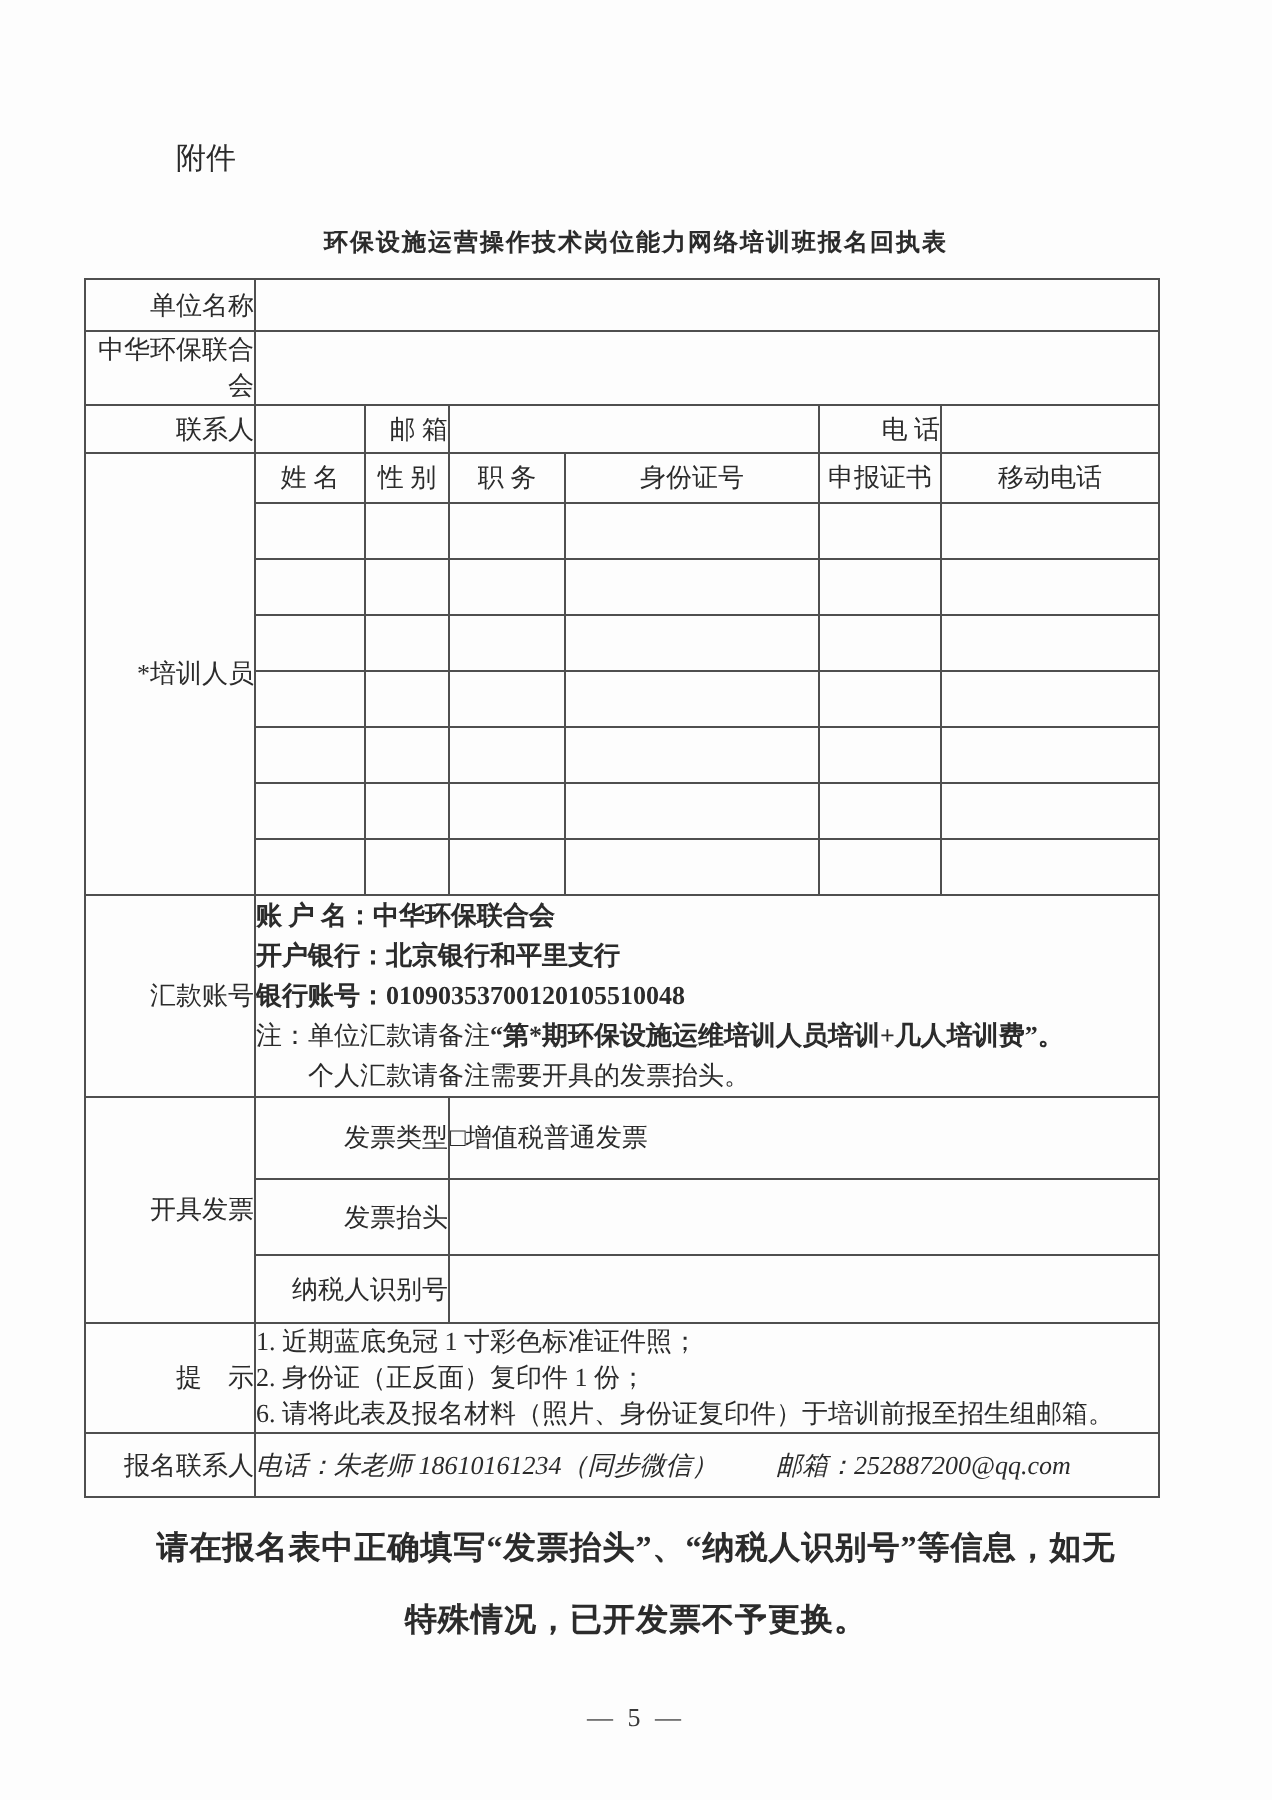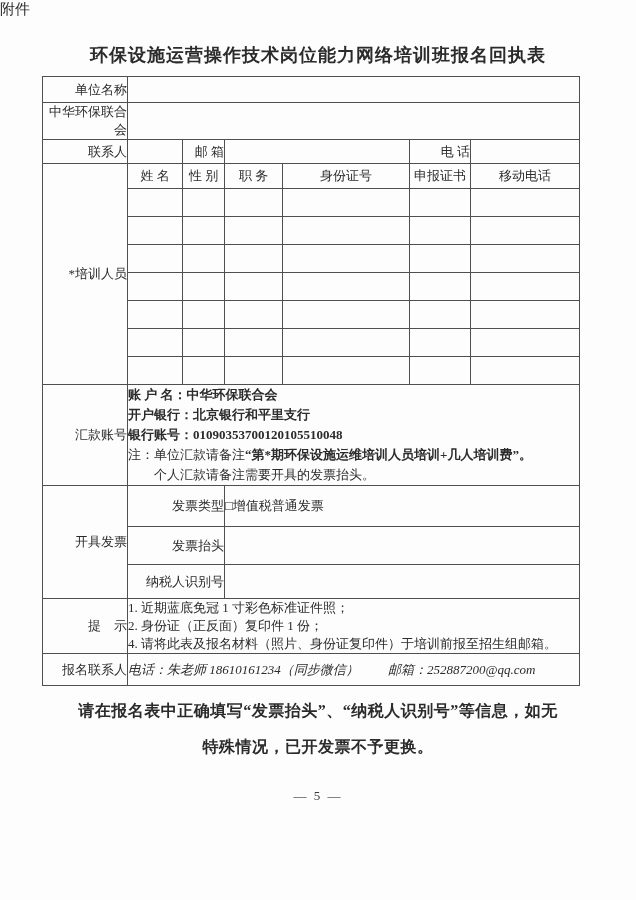--- a/index.html
+++ b/index.html
@@ -4,26 +4,28 @@
 <style>
   html,body{margin:0;padding:0;}
   body{
     width:636px;height:900px;
     background:#fdfdfd;
     color:#2b2b2b;
     font-family:"Liberation Serif","DejaVu Serif",serif;
     position:relative;
   }
   .attachment{
+    padding-top:70px;
+    margin-left:88px;
     font-size:15px;
   }
   .doc-title{
     text-align:center;
     margin-top:24px;
-    font-size:18px;
+    font-size:12px;
     font-weight:bold;
     letter-spacing:1px;
   }
   table.form{
     border-collapse:collapse;
     table-layout:fixed;
     width:537px;
     margin:9px 0 0 42px;
   }
   table.form td, table.form th{
@@ -203,21 +205,21 @@
     </tr>
     <tr class="inv-tax-row">
       <td colspan="2" class="lbl">纳税人识别号</td>
       <td colspan="4"></td>
     </tr>
     <tr>
       <td class="lbl">提　示</td>
       <td colspan="6" class="tips-cell">
         <div>1. 近期蓝底免冠 1 寸彩色标准证件照；</div>
         <div>2. 身份证（正反面）复印件 1 份；</div>
-        <div>4. 请将此表及报名材料（照片、身份证复印件）于培训前报至招生组邮箱。</div>
+        <div>6. 请将此表及报名材料（照片、身份证复印件）于培训前报至招生组邮箱。</div>
       </td>
     </tr>
     <tr>
       <td class="lbl">报名联系人</td>
       <td colspan="6" class="contact-cell">
         <span class="contact-phone">电话：朱老师 18610161234（同步微信）</span>
         <span>邮箱：252887200@qq.com</span>
       </td>
     </tr>
   </tbody>

